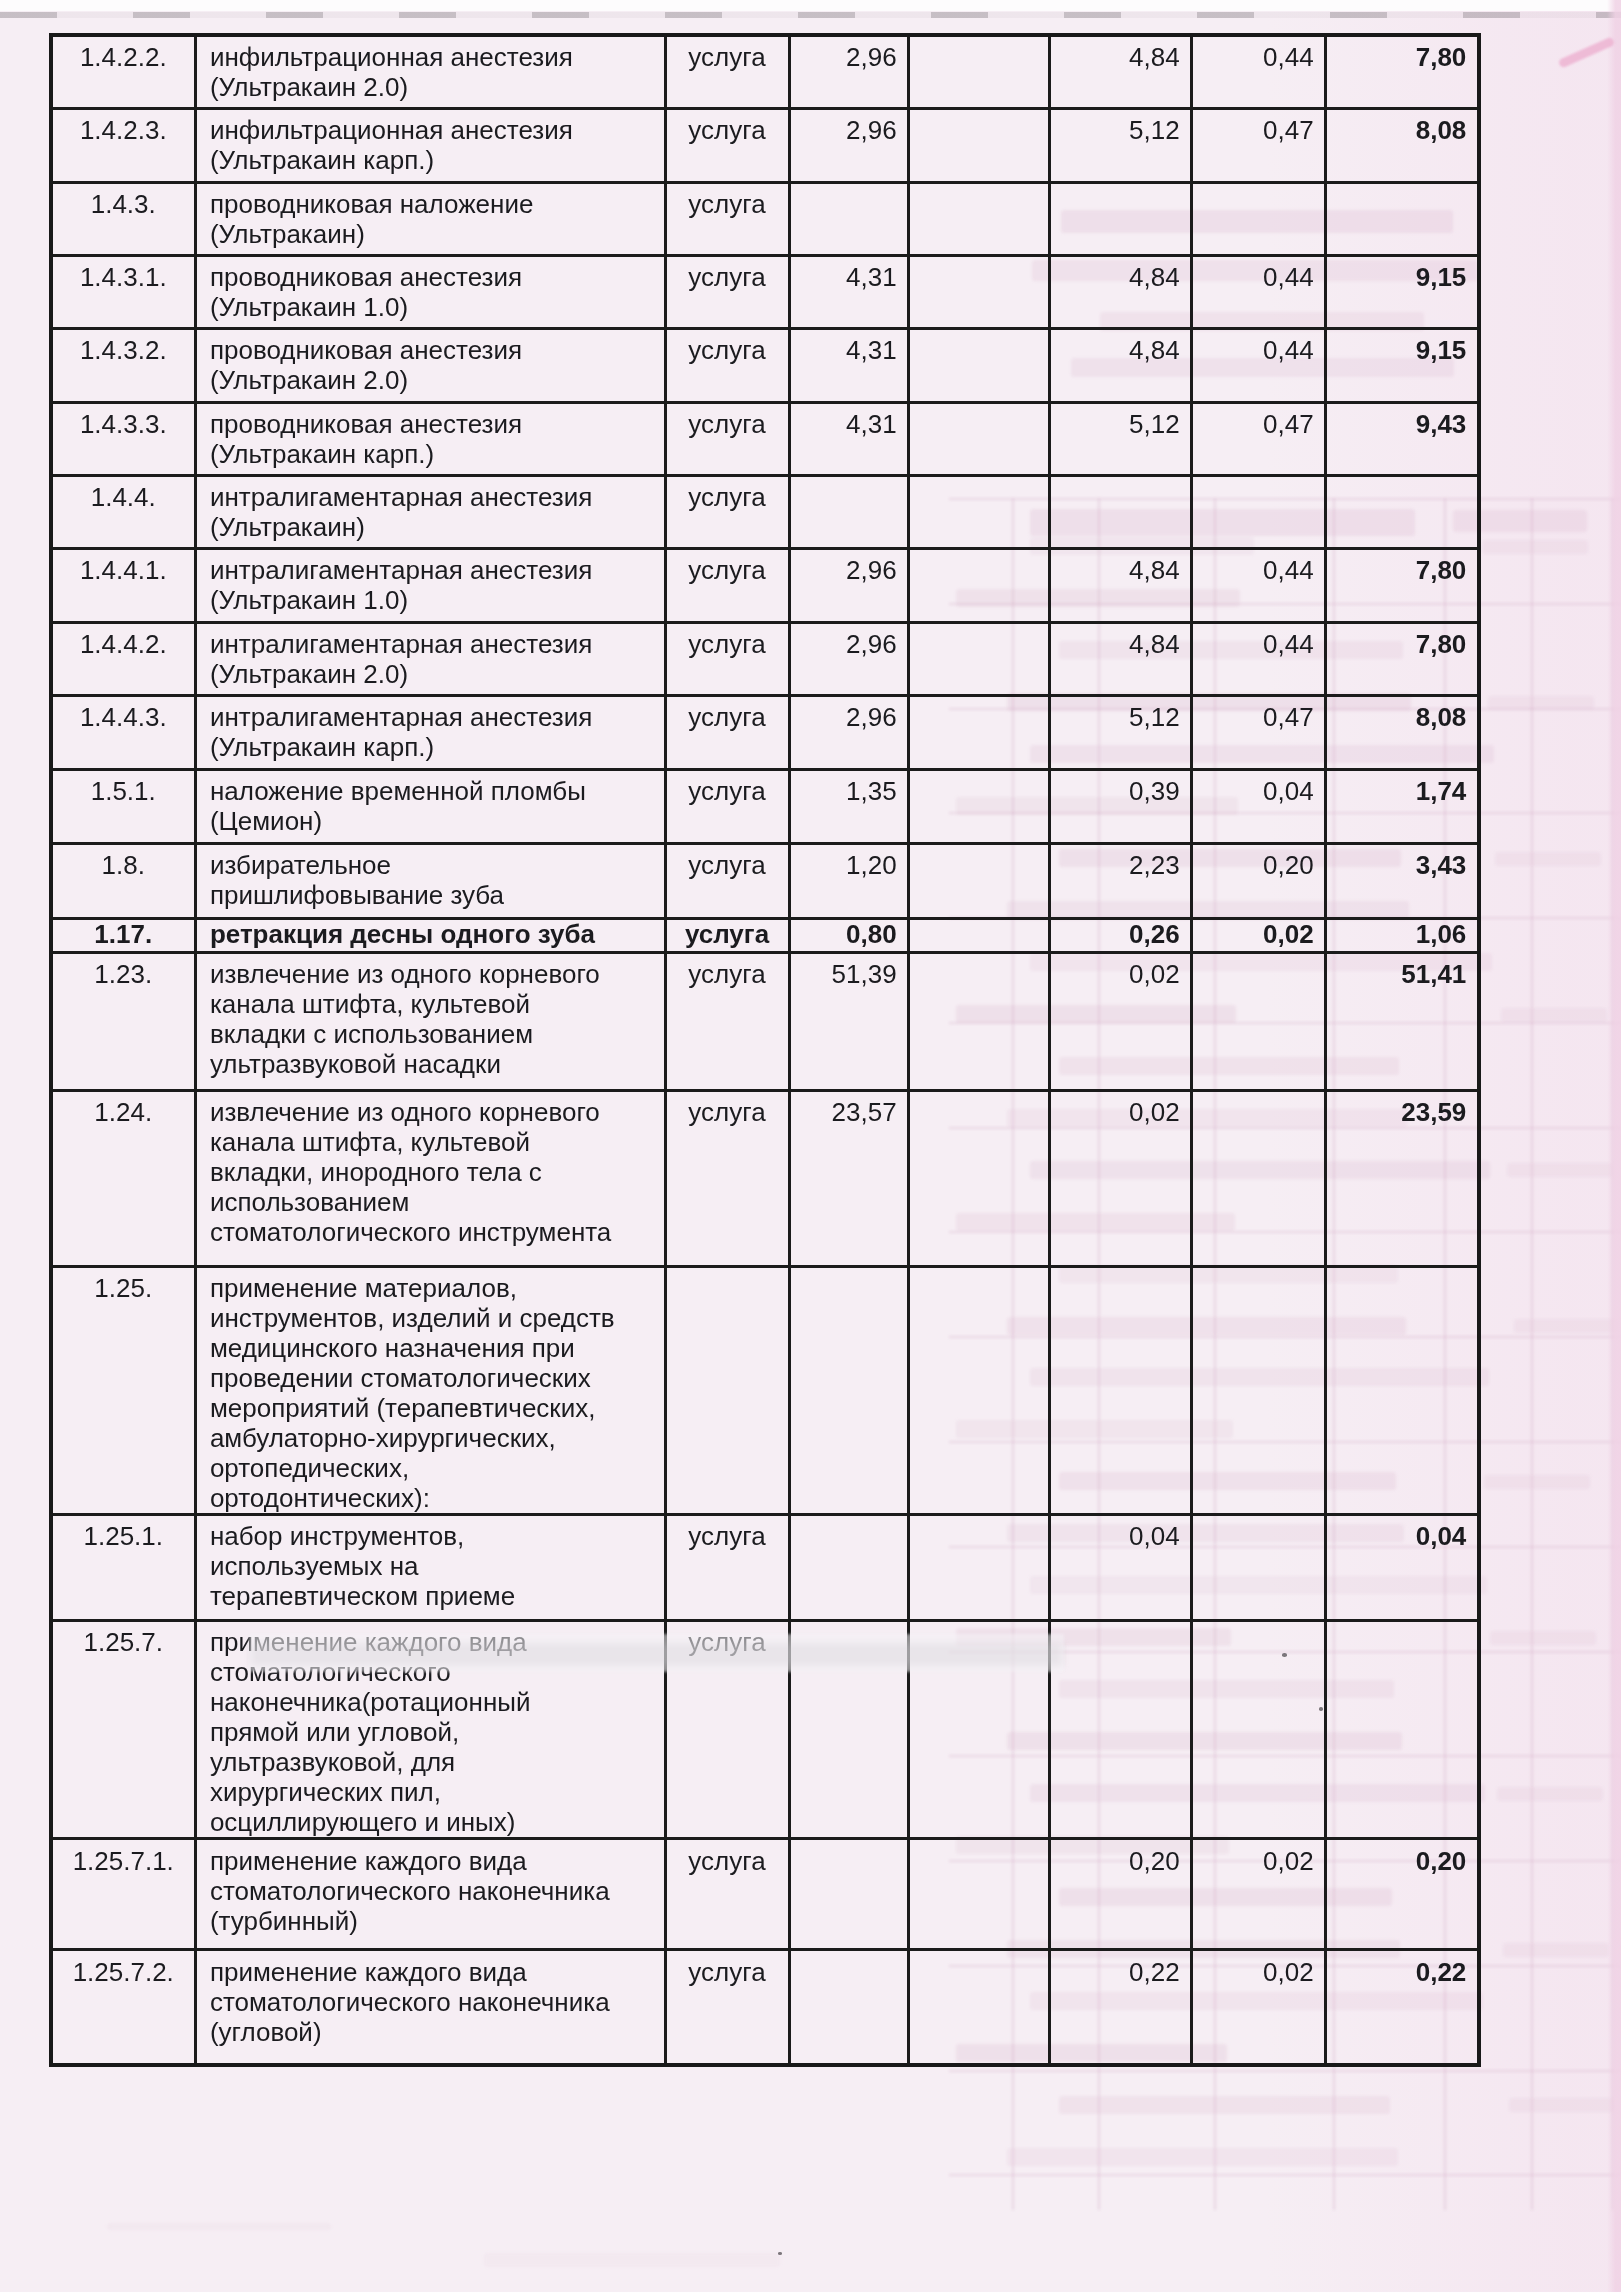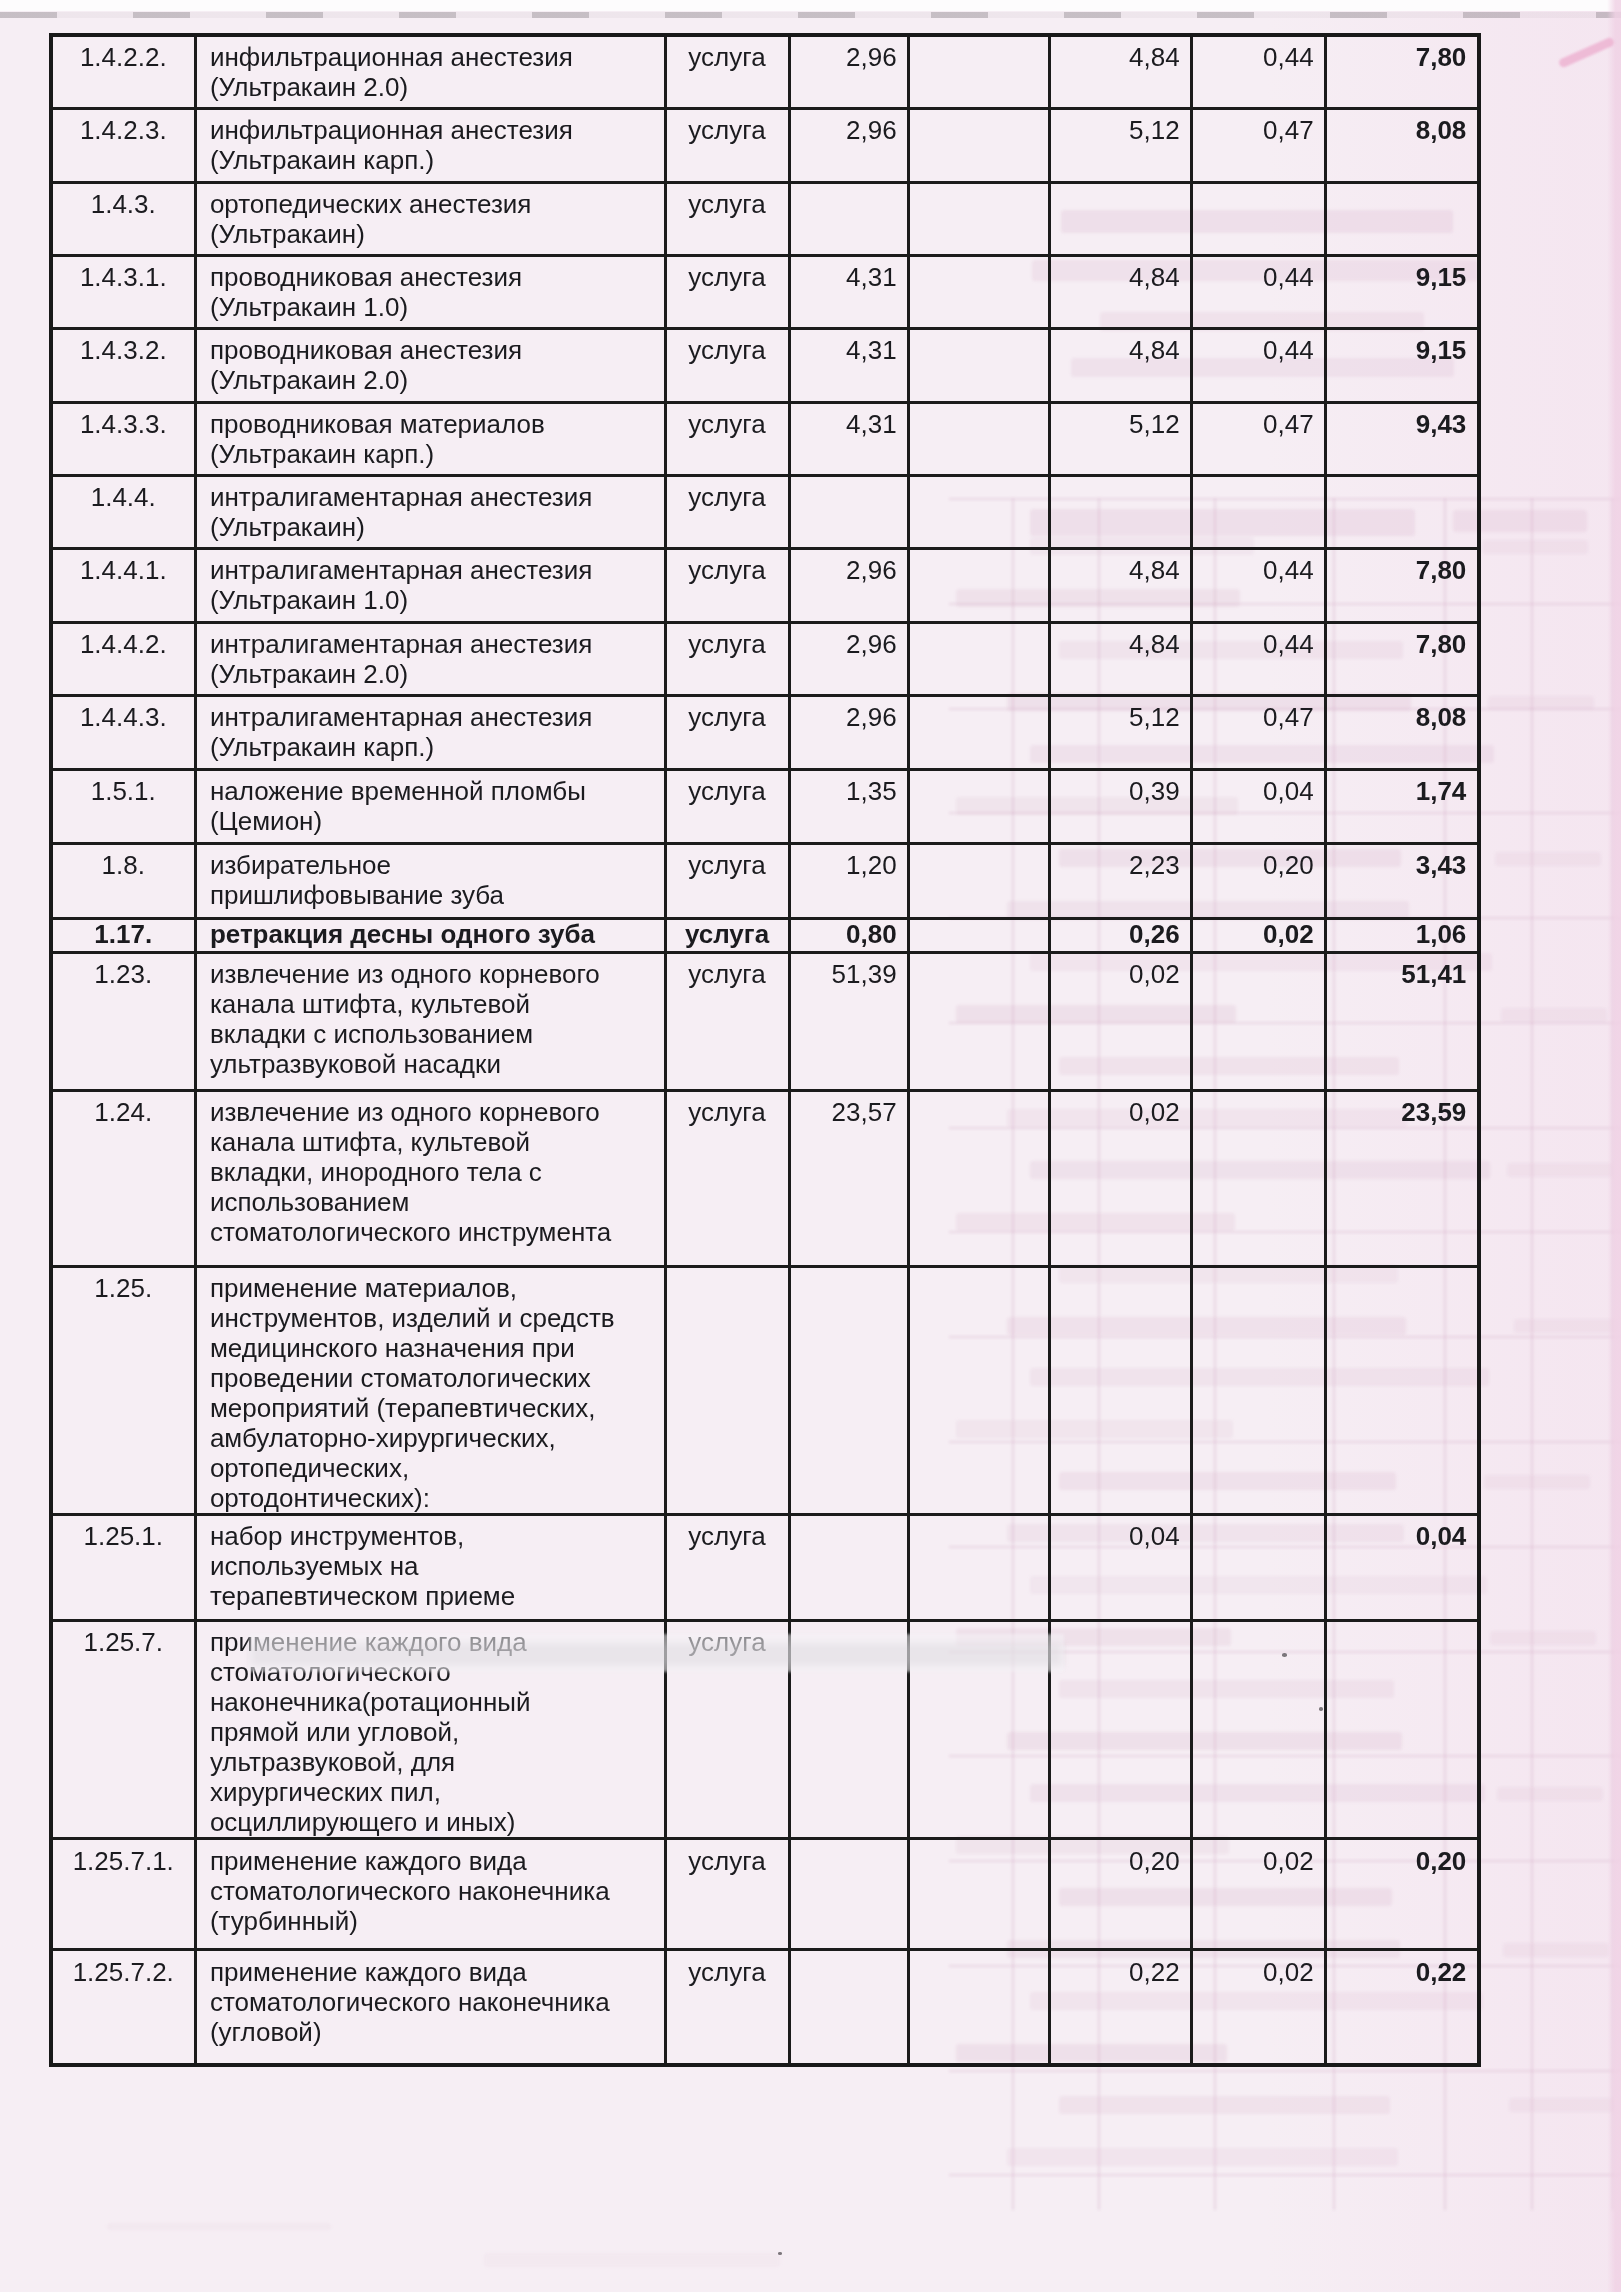--- a/index.html
+++ b/index.html
@@ -182,21 +182,21 @@
           <td class="c-service">инфильтрационная анестезия (Ультракаин карп.)</td>
           <td class="c-unit">услуга</td>
           <td class="c-val">2,96</td>
           <td class="c-val"></td>
           <td class="c-val">5,12</td>
           <td class="c-val">0,47</td>
           <td class="c-total">8,08</td>
         </tr>
         <tr style="height: 73px;">
           <td class="c-num">1.4.3.</td>
-          <td class="c-service">ортопедических анестезия (Ультракаин)</td>
+          <td class="c-service">проводниковая наложение (Ультракаин)</td>
           <td class="c-unit">услуга</td>
           <td class="c-val"></td>
           <td class="c-val"></td>
           <td class="c-val"></td>
           <td class="c-val"></td>
           <td class="c-total"></td>
         </tr>
         <tr style="height: 73px;">
           <td class="c-num">1.4.3.1.</td>
           <td class="c-service">проводниковая анестезия (Ультракаин 1.0)</td>
@@ -212,21 +212,21 @@
           <td class="c-service">проводниковая анестезия (Ультракаин 2.0)</td>
           <td class="c-unit">услуга</td>
           <td class="c-val">4,31</td>
           <td class="c-val"></td>
           <td class="c-val">4,84</td>
           <td class="c-val">0,44</td>
           <td class="c-total">9,15</td>
         </tr>
         <tr style="height: 73px;">
           <td class="c-num">1.4.3.3.</td>
-          <td class="c-service">проводниковая материалов (Ультракаин карп.)</td>
+          <td class="c-service">проводниковая анестезия (Ультракаин карп.)</td>
           <td class="c-unit">услуга</td>
           <td class="c-val">4,31</td>
           <td class="c-val"></td>
           <td class="c-val">5,12</td>
           <td class="c-val">0,47</td>
           <td class="c-total">9,43</td>
         </tr>
         <tr style="height: 73px;">
           <td class="c-num">1.4.4.</td>
           <td class="c-service">интралигаментарная анестезия (Ультракаин)</td>

